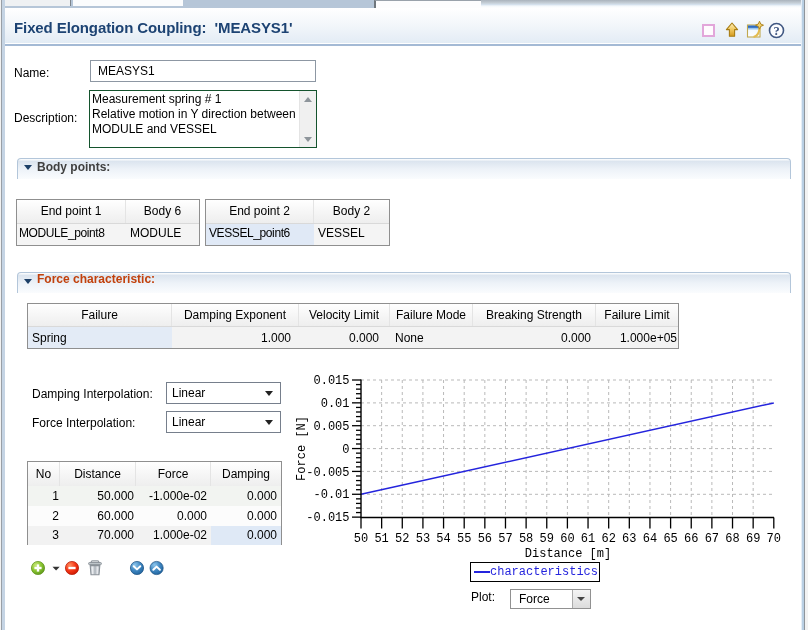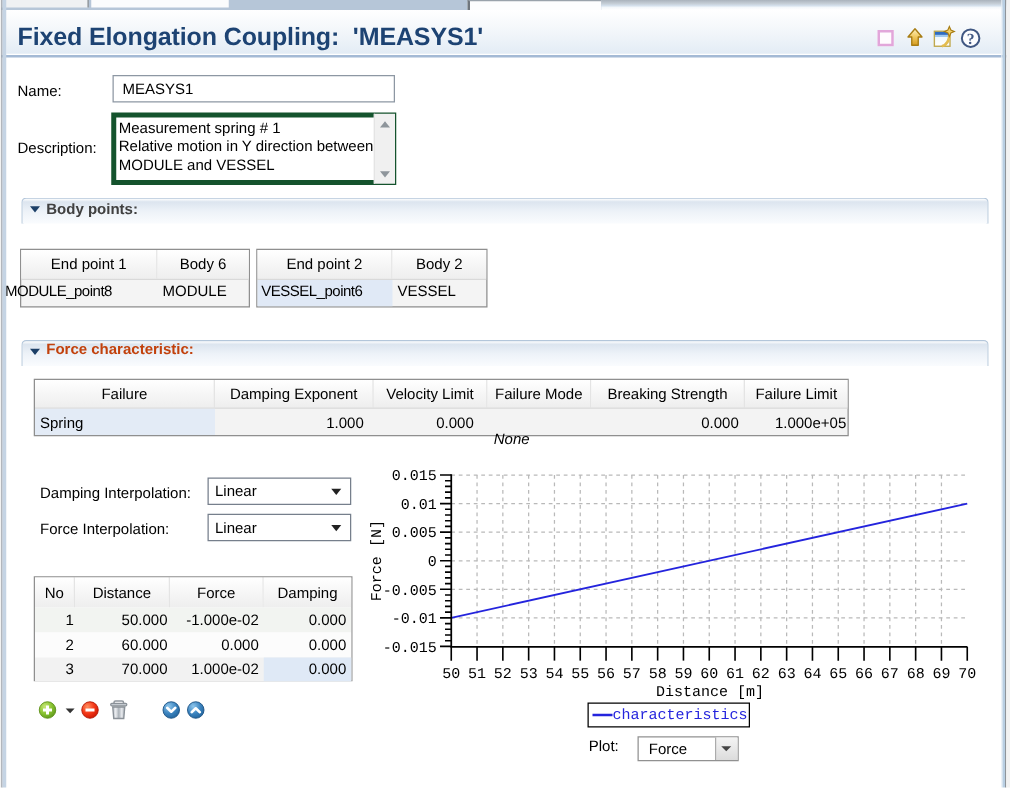--- a/index.html
+++ b/index.html
@@ -10,21 +10,21 @@
 <body>
 
 <div class="abs" style="left:0;top:0;width:808px;height:8px;background:#b6c6d8;"></div>
 <div class="abs" style="left:0;top:0;width:71px;height:6px;background:#eff1f3;border-right:1.5px solid #7e858c;"></div>
 <div class="abs" style="left:73px;top:0;width:110px;height:6px;background:#fbfcfd;"></div>
 <div class="abs" style="left:374px;top:0;width:107px;height:8px;background:#fdfdfe;border-left:2px solid #6f767d;border-top:1px solid #9aa2ab;"></div>
 <div class="abs" style="left:481px;top:0;width:327px;height:8px;background:linear-gradient(#aab3bc 0px,#c6cfd7 3px,#d4e0ec 4.5px,#f4f8fb 6px,#ffffff 8px);"></div>
 
 <div class="abs" style="left:5px;top:8px;width:796px;height:35px;background:linear-gradient(#ffffff,#f2f6fa 50%,#e3ecf5);"></div>
 <div class="abs" style="left:0px;top:44.3px;width:808px;height:1.4px;background:#a4bad5;"></div>
-<div class="abs" style="left:14px;top:19px;font-size:20px;font-weight:bold;color:#1d4373;letter-spacing:-0.1px;">Fixed Elongation Coupling:&nbsp; 'MEASYS1'</div>
+<div class="abs" style="left:14px;top:19px;font-size:15px;font-weight:bold;color:#1d4373;letter-spacing:-0.1px;">Fixed Elongation Coupling:&nbsp; 'MEASYS1'</div>
 
 <div class="abs" style="left:702px;top:24px;width:13px;height:13px;border:2px solid #e2a6da;background:#fffbfe;"></div>
 <svg class="abs" style="left:725px;top:22px;" width="14" height="16" viewBox="0 0 14 16">
   <defs>
       <linearGradient id="gold" x1="0" y1="0" x2="0" y2="1">
     <stop offset="0" stop-color="#fdf0c0"></stop>
         <stop offset="0.45" stop-color="#f2cc66"></stop>
         <stop offset="1" stop-color="#d49a1e"></stop>
   </linearGradient>
     </defs>
@@ -45,35 +45,35 @@
 </svg>
 <svg class="abs" style="left:768px;top:22px;" width="17" height="17" viewBox="0 0 17 17">
   <circle cx="8.5" cy="8.5" r="7" fill="#fcfdff" stroke="#405782" stroke-width="1.6"></circle>
   <text x="8.5" y="13" text-anchor="middle" font-family="Liberation Serif,serif" font-size="12.5" font-weight="bold" fill="#405782">?</text>
 </svg>
 
 <div class="lbl" style="left:14px;top:65.5px;">Name:</div>
 <div class="abs" style="left:90px;top:60px;width:226px;height:22px;border:1px solid #8d97a3;background:#fff;line-height:20px;padding-left:7px;">MEASYS1</div>
 
 <div class="lbl" style="left:14px;top:111px;">Description:</div>
-<div class="abs" style="left:89px;top:90px;width:228px;height:58px;border:4px solid #14532d;background:#fff;line-height:14.8px;padding:1px 0 0 2px;">Measurement spring # 1<br>Relative motion in Y direction between<br>MODULE and VESSEL</div>
+<div class="abs" style="left:89px;top:90px;width:228px;height:58px;border:1px solid #14532d;background:#fff;line-height:14.8px;padding:1px 0 0 2px;">Measurement spring # 1<br>Relative motion in Y direction between<br>MODULE and VESSEL</div>
 
 <div class="abs" style="left:299px;top:91px;width:17px;height:56px;background:#f0f0f0;border-left:1px solid #e4e4e4;"></div>
 <div class="abs" style="left:304px;top:97px;width:0;height:0;border-left:4px solid transparent;border-right:4px solid transparent;border-bottom:5px solid #8e959b;"></div>
 <div class="abs" style="left:304px;top:137px;width:0;height:0;border-left:4px solid transparent;border-right:4px solid transparent;border-top:5px solid #8e959b;"></div>
 
 <div class="abs" style="left:17px;top:158px;width:774px;height:21px;border:1px solid #b3c6da;border-bottom:none;border-radius:4px 4px 0 0;background:linear-gradient(#ffffff 0px,#dce5ef 2.5px,#edf2f8 10px,#fafcfe 100%);"></div>
 <div class="abs" style="left:24px;top:164.5px;width:0;height:0;border-left:4.5px solid transparent;border-right:4.5px solid transparent;border-top:5px solid #1c3f67;"></div>
 <div class="abs" style="left:37px;top:160px;font-weight:bold;color:#404040;">Body points:</div>
 
 <div class="abs" style="left:16px;top:199px;width:184px;height:47px;border:1px solid #8f8f8f;background:#f4f4f4;"></div>
 <div class="hdrcell" style="left:17px;top:200px;width:109px;height:23px;line-height:23px;">End point 1</div>
 <div class="hdrcell" style="left:126px;top:200px;width:73px;height:23px;line-height:23px;border-right:none;">Body 6</div>
 <div class="abs" style="left:17px;top:223px;width:182px;height:1px;background:#d9d9d9;"></div>
-<div class="lbl" style="left:4px;top:225.5px;letter-spacing:-0.4px;">MODULE_point8</div>
+<div class="lbl" style="left:19px;top:225.5px;letter-spacing:-0.4px;">MODULE_point8</div>
 <div class="lbl" style="left:130px;top:225.5px;">MODULE</div>
 
 <div class="abs" style="left:205px;top:199px;width:185px;height:47px;border:1px solid #8f8f8f;background:#f4f4f4;"></div>
 <div class="hdrcell" style="left:206px;top:200px;width:108px;height:23px;line-height:23px;">End point 2</div>
 <div class="hdrcell" style="left:314px;top:200px;width:75px;height:23px;line-height:23px;border-right:none;">Body 2</div>
 <div class="abs" style="left:206px;top:223px;width:183px;height:1px;background:#d9d9d9;"></div>
 <div class="abs" style="left:206px;top:224px;width:108px;height:21px;background:#e0e9f6;"></div>
 <div class="lbl" style="left:209px;top:225.5px;letter-spacing:-0.4px;">VESSEL_point6</div>
 <div class="lbl" style="left:318px;top:225.5px;">VESSEL</div>
 
@@ -86,21 +86,21 @@
 <div class="hdrcell" style="left:172px;top:304px;width:127px;height:22px;line-height:22px;">Damping Exponent</div>
 <div class="hdrcell" style="left:299px;top:304px;width:91px;height:22px;line-height:22px;">Velocity Limit</div>
 <div class="hdrcell" style="left:390px;top:304px;width:83px;height:22px;line-height:22px;">Failure Mode</div>
 <div class="hdrcell" style="left:473px;top:304px;width:123px;height:22px;line-height:22px;">Breaking Strength</div>
 <div class="hdrcell" style="left:596px;top:304px;width:82px;height:22px;line-height:22px;border-right:none;">Failure Limit</div>
 <div class="abs" style="left:28px;top:326px;width:650px;height:1px;background:#d9d9d9;"></div>
 <div class="abs" style="left:28px;top:327px;width:144px;height:21px;background:#e3ebf6;"></div>
 <div class="lbl" style="left:32px;top:331px;">Spring</div>
 <div class="lbl" style="left:172px;top:331px;width:119px;text-align:right;">1.000</div>
 <div class="lbl" style="left:299px;top:331px;width:80px;text-align:right;">0.000</div>
-<div class="lbl" style="left:395px;top:344px;font-style:italic;">None</div>
+<div class="lbl" style="left:395px;top:331px;">None</div>
 <div class="lbl" style="left:473px;top:331px;width:118px;text-align:right;">0.000</div>
 <div class="lbl" style="left:596px;top:331px;width:81px;text-align:right;">1.000e+05</div>
 
 <div class="lbl" style="left:32px;top:387px;">Damping Interpolation:</div>
 <div class="abs" style="left:166px;top:382px;width:115px;height:22px;border:1px solid #767f8c;background:#fff;line-height:20px;padding-left:5px;">Linear</div>
 <div class="abs" style="left:265px;top:391px;width:0;height:0;border-left:4.5px solid transparent;border-right:4.5px solid transparent;border-top:5px solid #222;"></div>
 <div class="lbl" style="left:32px;top:416px;">Force Interpolation:</div>
 <div class="abs" style="left:166px;top:411px;width:115px;height:22px;border:1px solid #767f8c;background:#fff;line-height:20px;padding-left:5px;">Linear</div>
 <div class="abs" style="left:265px;top:420px;width:0;height:0;border-left:4.5px solid transparent;border-right:4.5px solid transparent;border-top:5px solid #222;"></div>
 

